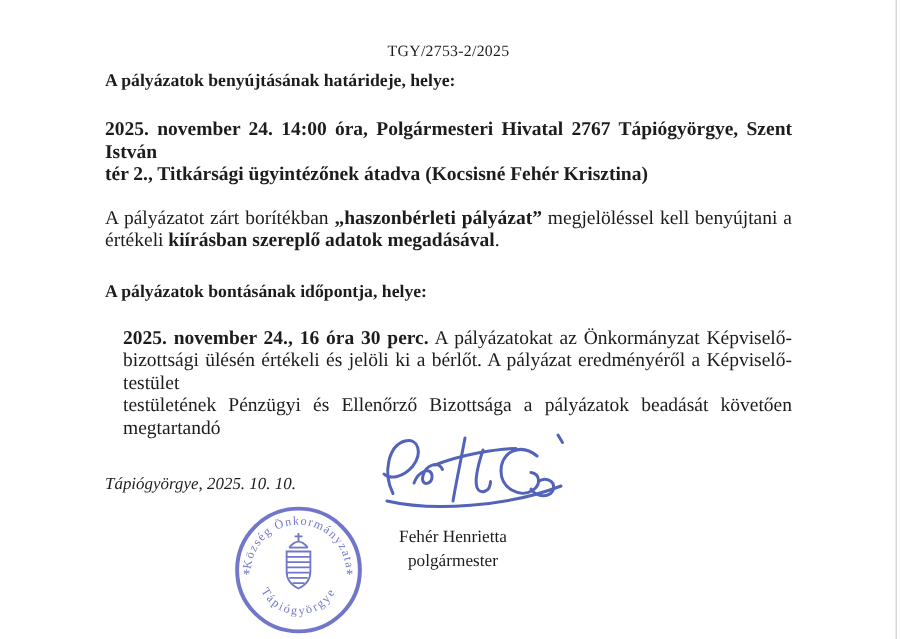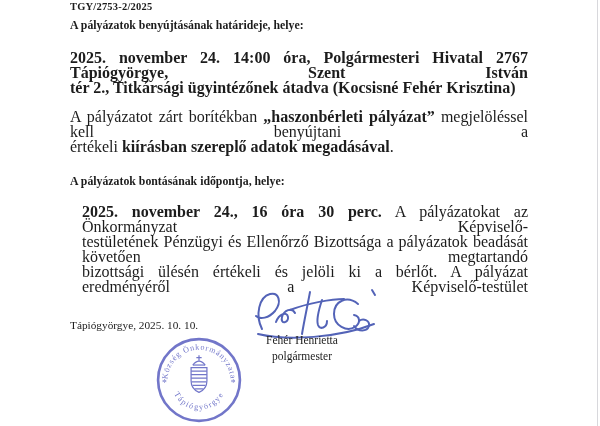--- a/index.html
+++ b/index.html
@@ -13,44 +13,44 @@
     overflow: hidden;
   }
   .page-edge {
     position: absolute;
     top: 0; right: 2px;
     width: 1px; height: 100%;
     background: #d8d8dc;
   }
   .content { padding: 0 72px 0 70px; }
   .ref {
-    text-align: left;
+    padding-top: 28px;
+    text-align: center;
     font-size: 10.5px;
     line-height: 14px;
     letter-spacing: 0.2px;
-    font-weight: bold;
   }
   .heading {
     font-weight: bold;
     font-size: 11.8px;
     line-height: 15px;
   }
   .heading-1 { margin-top: 4px; }
   .heading-2 { margin-top: 20px; }
-  .para { font-size: 16px; }
+  .para { font-size: 13px; }
   .para .line { line-height: 15px; }
   .para .line.just { text-align: justify; text-align-last: justify; }
   .p1 { margin-top: 17px; font-weight: bold; }
   .p2 { margin-top: 14px; }
   .p3 { margin-top: 15px; margin-left: 12px; }
   .b { font-weight: bold; }
-  .dateline { margin-top: 24px; font-size: 11.3px; line-height: 15px; }
+  .dateline { margin-top: 24px; font-size: 11.3px; line-height: 15px; font-style: italic; }
   .sig-block {
     position: absolute;
-    left: 246px; top: 332px;
+    left: 246px; top: 350px;
     width: 112px;
     text-align: center;
     font-size: 11.5px;
     line-height: 16px;
   }
   .signature-svg { position: absolute; left: 246px; top: 287px; }
   .stamp-svg { position: absolute; left: 155px; top: 336px; }
   .stamp-text { font-size: 9.2px; letter-spacing: 1px; font-family: "Liberation Serif", serif; }
   .stamp-text-sm { font-size: 9.2px; letter-spacing: 1.6px; font-family: "Liberation Serif", serif; }
 </style>
@@ -72,22 +72,22 @@
 
     <div class="para p2">
         <div class="line just"><span>A pályázatot zárt borítékban </span><span class="b">„haszonbérleti pályázat”</span><span> megjelöléssel kell benyújtani a</span></div>
         <div class="line"><span>értékeli </span><span class="b">kiírásban szereplő adatok megadásával</span><span>.</span></div>
       </div>
 
     <div class="heading heading-2">A pályázatok bontásának időpontja, helye:</div>
 
     <div class="para p3">
         <div class="line just"><span class="b">2025. november 24., 16 óra 30 perc.</span><span> A pályázatokat az Önkormányzat Képviselő-</span></div>
+        <div class="line just"><span>bizottsági ülésén értékeli és jelöli ki a bérlőt. A pályázat eredményéről a Képviselő-testület</span></div>
         <div class="line just"><span>testületének Pénzügyi és Ellenőrző Bizottsága a pályázatok beadását követően megtartandó</span></div>
-        <div class="line just"><span>bizottsági ülésén értékeli és jelöli ki a bérlőt. A pályázat eredményéről a Képviselő-testület</span></div>
       </div>
 
     <div class="dateline">Tápiógyörgye, 2025. 10. 10.</div>
 
   </div>
 
   <svg class="signature-svg" width="136" height="56" viewBox="0 0 136 56">
     <g fill="none" stroke="#3c4eae" stroke-width="2" stroke-linecap="round" opacity="0.88">
       <path d="M16,42 C9,28 13,10 24,7 C33,5 36,15 29,24 C23,31 14,33 10,29"></path>
       <path d="M30,35 C33,27 41,24 42,30 C43,36 34,38 36,30 C38,23 46,20 49,26"></path>

